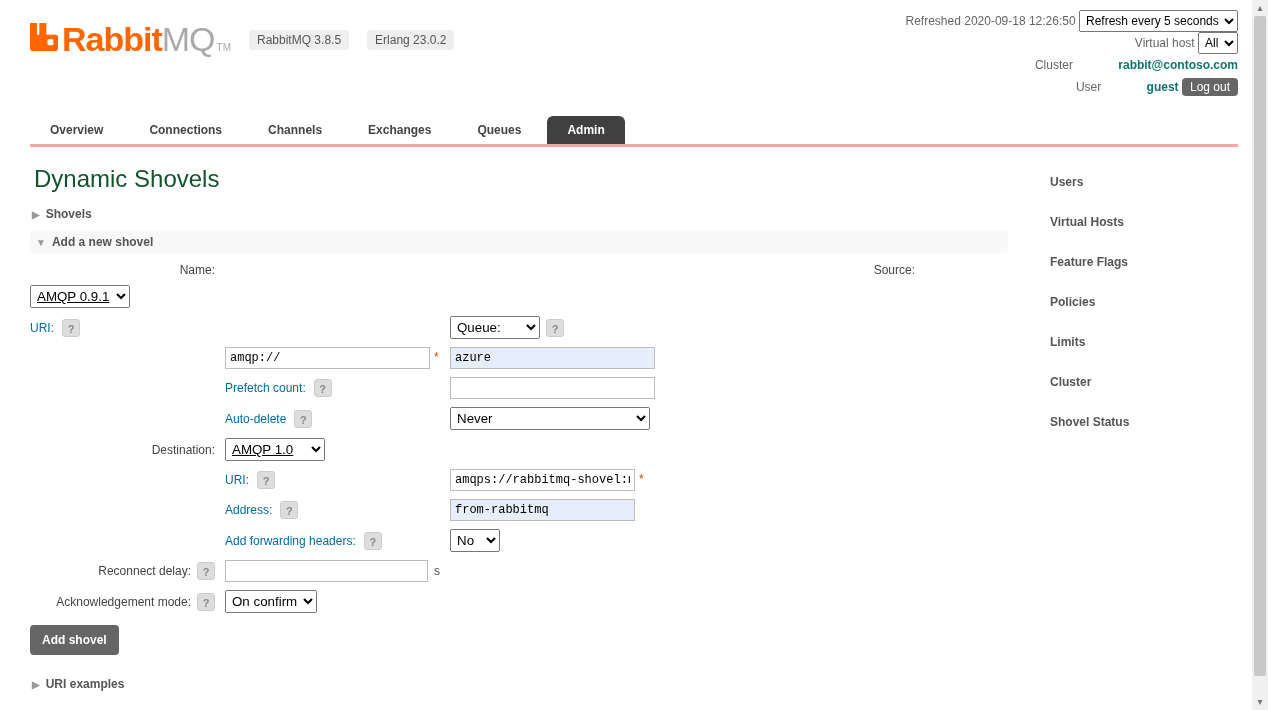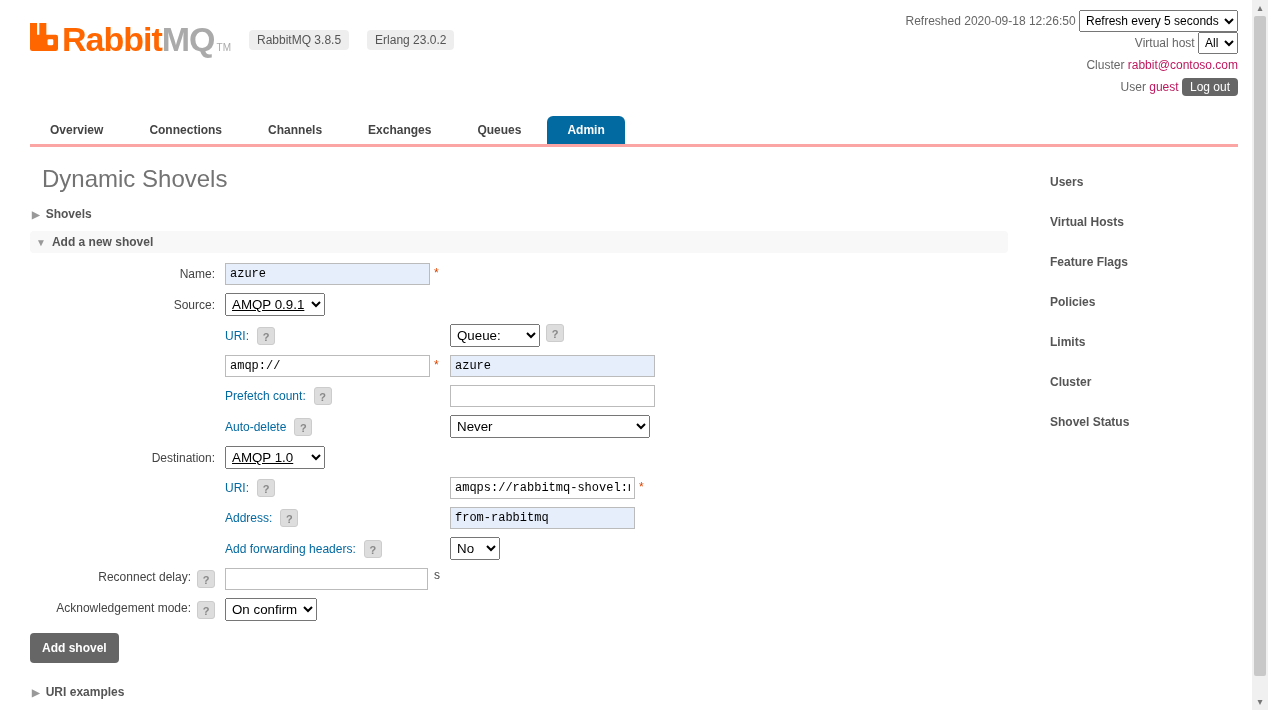--- a/index.html
+++ b/index.html
@@ -29,70 +29,70 @@
     display:flex;
     align-items:baseline;
   }
   .logo svg { margin-right: 4px;}
   .logo-text {
     font-family: Arial, sans-serif;
     font-size: 34px;
     letter-spacing: -1px;
   }
   .logo-text .r { color:#f60; font-weight:600;}
-  .logo-text .m { color:#aaa; font-weight:700;}
+  .logo-text .m { color:#aaa; font-weight:400;}
   .tm { font-size:10px; color:#aaa; margin-left:2px;}
   .version-badge {
     background:#eee;
     border-radius:4px;
     padding:3px 8px;
     font-size:12px;
     color:#555;
     margin-left:8px;
   }
   .status-block {
     text-align:right;
     font-size:12px;
     color:#666;
     line-height:22px;
   }
   .status-block select {
     font-family:inherit;
     font-size:12px;
   }
-  .status-block b { color:#be185d; font-weight:normal;}
+  .status-block b { color:#0f766e; font-weight:bold;margin-left:42px;}
   .logout {
     background:#666; color:#fff; border:none; border-radius:4px;
     padding:2px 8px; font-size:12px; cursor:pointer;
   }
   .tabs {
     margin-top: 18px;
     border-bottom:3px solid #fca5a5;
     display:flex;
     gap:6px;
   }
   .tab {
     padding:7px 20px 7px 20px;
     font-weight:bold;
     font-size:12px;
     color:#444;
     cursor:pointer;
     border-radius:6px 6px 0 0;
   }
-  .tab.active { background:#0369a1; color:#fff;}
+  .tab.active { background:#404040; color:#fff;}
   .main {
     display:flex;
     align-items:flex-start;
     gap: 30px;
     margin-top:18px;
   }
   .left { flex:1; }
   .right { width:200px; }
   h1 {
-    font-size:24px; font-weight:normal; color:#737373; margin:0 0 10px 12px;
+    font-size:24px; font-weight:normal; color:#14532d; margin:0 0 10px 4px;
     font-family: Arial, sans-serif;
   }
   .section-head {
     background:#f8f8f8;
     border-radius:4px;
     padding:4px 6px;
     margin:6px 0;
     display:flex; align-items:center; gap:6px;
     font-weight:bold;
     font-size:12px;
@@ -141,21 +141,21 @@
     font-weight:bold;
     font-size:12px;
     color:#555;
     border-radius:4px;
     margin-bottom:6px;
     cursor:pointer;
   }
   .side-item.active { background:#666; color:#fff;}
   .row-sub { display:flex; align-items:center; gap:8px;}
   .col3 { grid-column:3;}
-  .inline { display:flex; gap:6px;}
+  .inline { display:flex; align-items:center; gap:6px;}
   .scroll-overlay {
     position:fixed; right:0; top:0; bottom:0; width:16px; background:#f0f0f0;
   }
   .scroll-thumb { position:absolute; left:2px; right:2px; top:16px; height:660px; background:#c8c8c8; border-radius:2px;}
   .scroll-arrow { position:absolute; left:0; right:0; height:16px; color:#777; text-align:center; font-size:10px; line-height:16px;}
 </style>
 </head>
 <body>
 
 <div class="page">
@@ -217,21 +217,20 @@
         <span>Shovels</span>
       </div>
 
       <div class="section-head">
         <span class="tri">▼</span>
         <span>Add a new shovel</span>
       </div>
 
       <div class="form-grid">
         <div class="lbl">Name:</div>
-        <div class="mand"><input type="text" value="azure" style=""><span class="req">*</span></div>
         <div></div>
           <div></div>
 
         <div class="lbl">Source:</div>
         <div><select class="proto"><option>AMQP 0.9.1</option></select></div>
         <div></div>
           <div></div>
 
         <div></div>
         <div class="row-sub">

